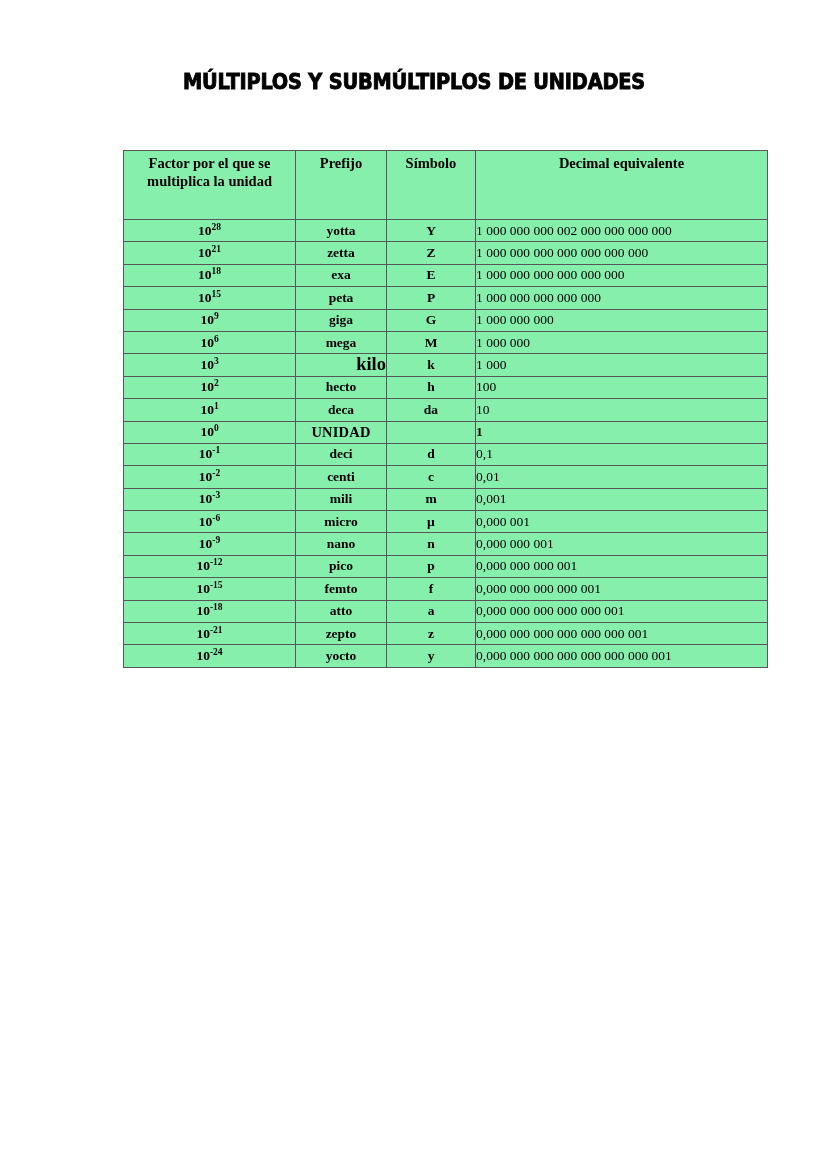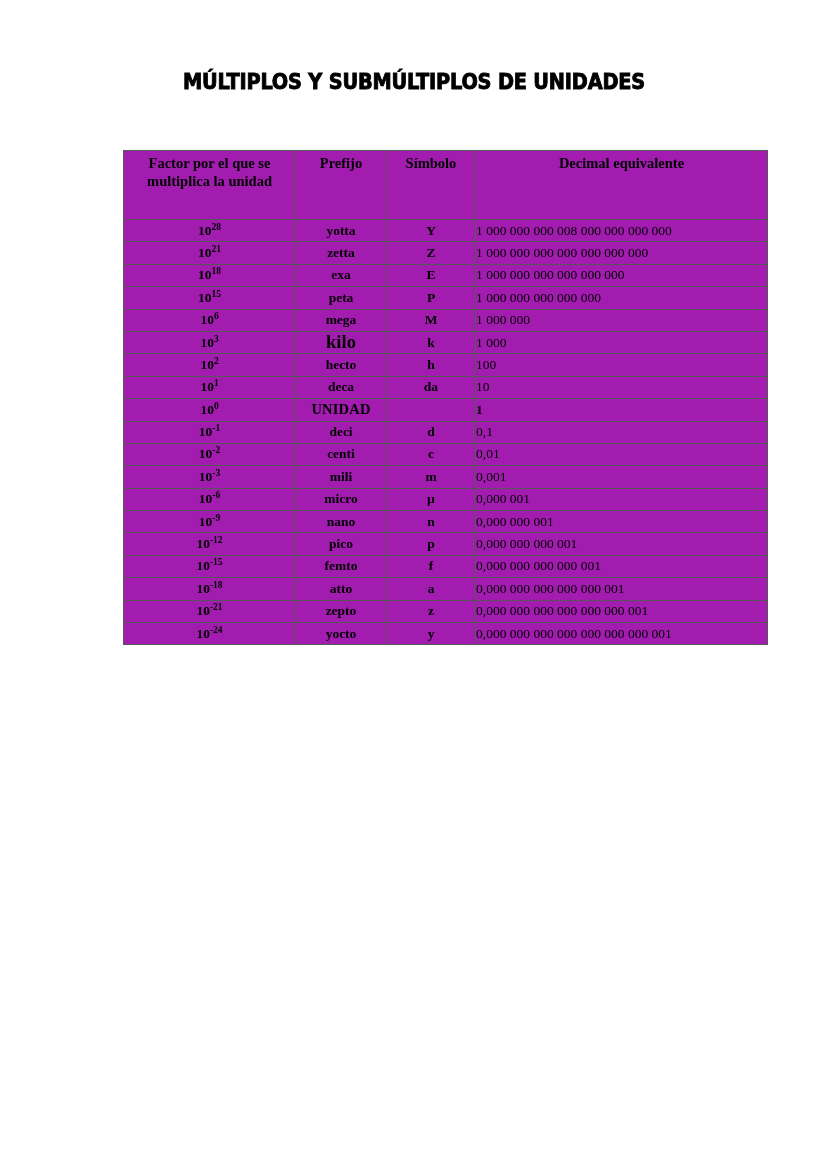--- a/index.html
+++ b/index.html
@@ -47,21 +47,21 @@
     position: absolute;
     left: 123px;
     top: 150px;
     width: 644px;
   }
 
   table.units {
     border-collapse: collapse;
     width: 644px;
     table-layout: fixed;
-    background: #a21caf;
+    background: #86efac;
   }
 
   table.units col.c-factor  { width: 172px; }
   table.units col.c-prefix  { width: 91px;  }
   table.units col.c-symbol  { width: 89px;  }
   table.units col.c-decimal { width: 292px; }
 
   table.units th,
   table.units td {
     border: 1px solid #575757;
@@ -100,21 +100,21 @@
     line-height: 0;
   }
 
   td.prefix {
     text-align: center;
     font-weight: 700;
     font-size: 14px;
     white-space: nowrap;
     margin-top: 13px;
   }
-  td.prefix.big    { font-size: 18.5px; }
+  td.prefix.big    { font-size: 18.5px; text-align: right; }
   td.prefix.unidad { font-size: 14.5px; letter-spacing: 0.2px; }
 
   td.symbol {
     text-align: center;
     font-weight: 700;
     font-size: 14.5px;
     white-space: nowrap;
   }
 
   td.decimal {
@@ -147,41 +147,47 @@
           <th>Prefijo</th>
           <th>Símbolo</th>
           <th>Decimal equivalente</th>
         </tr>
       </thead>
       <tbody id="units-body">
           <tr>
             <td class="factor"><span>10</span><sup>28</sup></td>
             <td class="prefix">yotta</td>
             <td class="symbol">Y</td>
-            <td class="decimal">1 000 000 000 008 000 000 000 000</td>
+            <td class="decimal">1 000 000 000 002 000 000 000 000</td>
           </tr>
           <tr>
             <td class="factor"><span>10</span><sup>21</sup></td>
             <td class="prefix">zetta</td>
             <td class="symbol">Z</td>
             <td class="decimal">1 000 000 000 000 000 000 000</td>
           </tr>
           <tr>
             <td class="factor"><span>10</span><sup>18</sup></td>
             <td class="prefix">exa</td>
             <td class="symbol">E</td>
             <td class="decimal">1 000 000 000 000 000 000</td>
           </tr>
           <tr>
             <td class="factor"><span>10</span><sup>15</sup></td>
             <td class="prefix">peta</td>
             <td class="symbol">P</td>
             <td class="decimal">1 000 000 000 000 000</td>
           </tr>
           <tr>
+            <td class="factor"><span>10</span><sup>9</sup></td>
+            <td class="prefix">giga</td>
+            <td class="symbol">G</td>
+            <td class="decimal">1 000 000 000</td>
+          </tr>
+          <tr>
             <td class="factor"><span>10</span><sup>6</sup></td>
             <td class="prefix">mega</td>
             <td class="symbol">M</td>
             <td class="decimal">1 000 000</td>
           </tr>
           <tr>
             <td class="factor"><span>10</span><sup>3</sup></td>
             <td class="prefix big">kilo</td>
             <td class="symbol">k</td>
             <td class="decimal">1 000</td>

